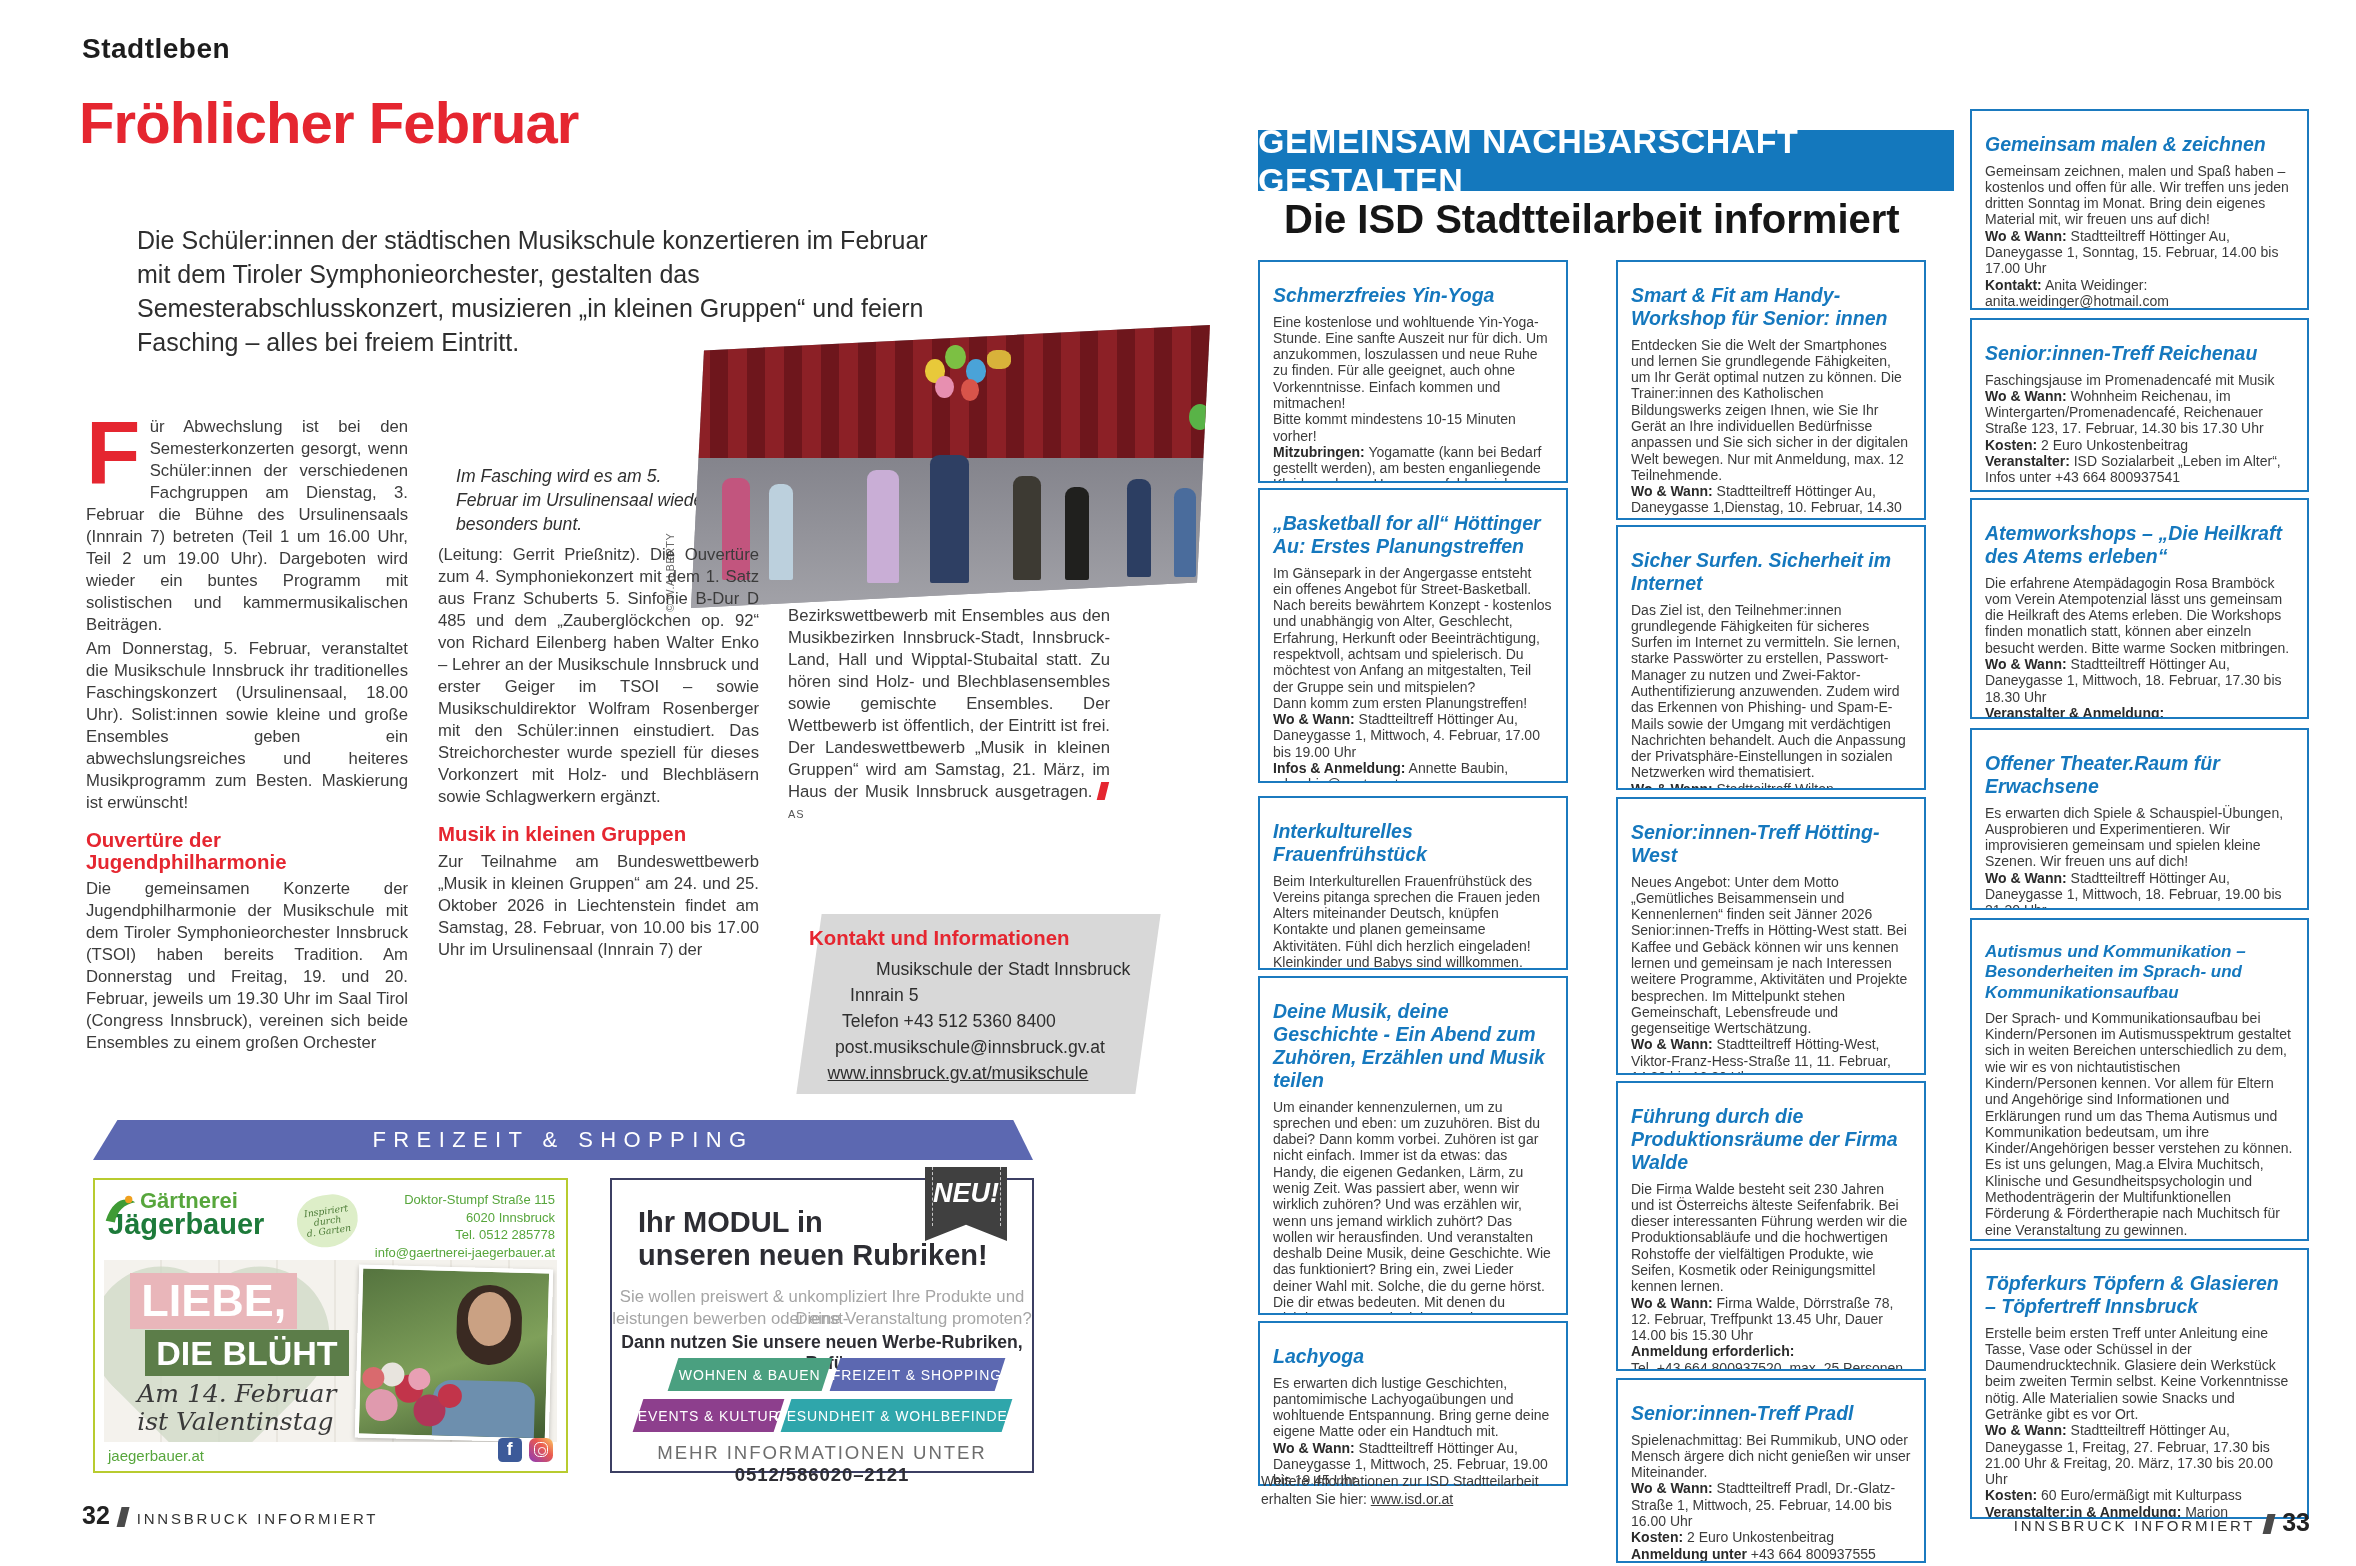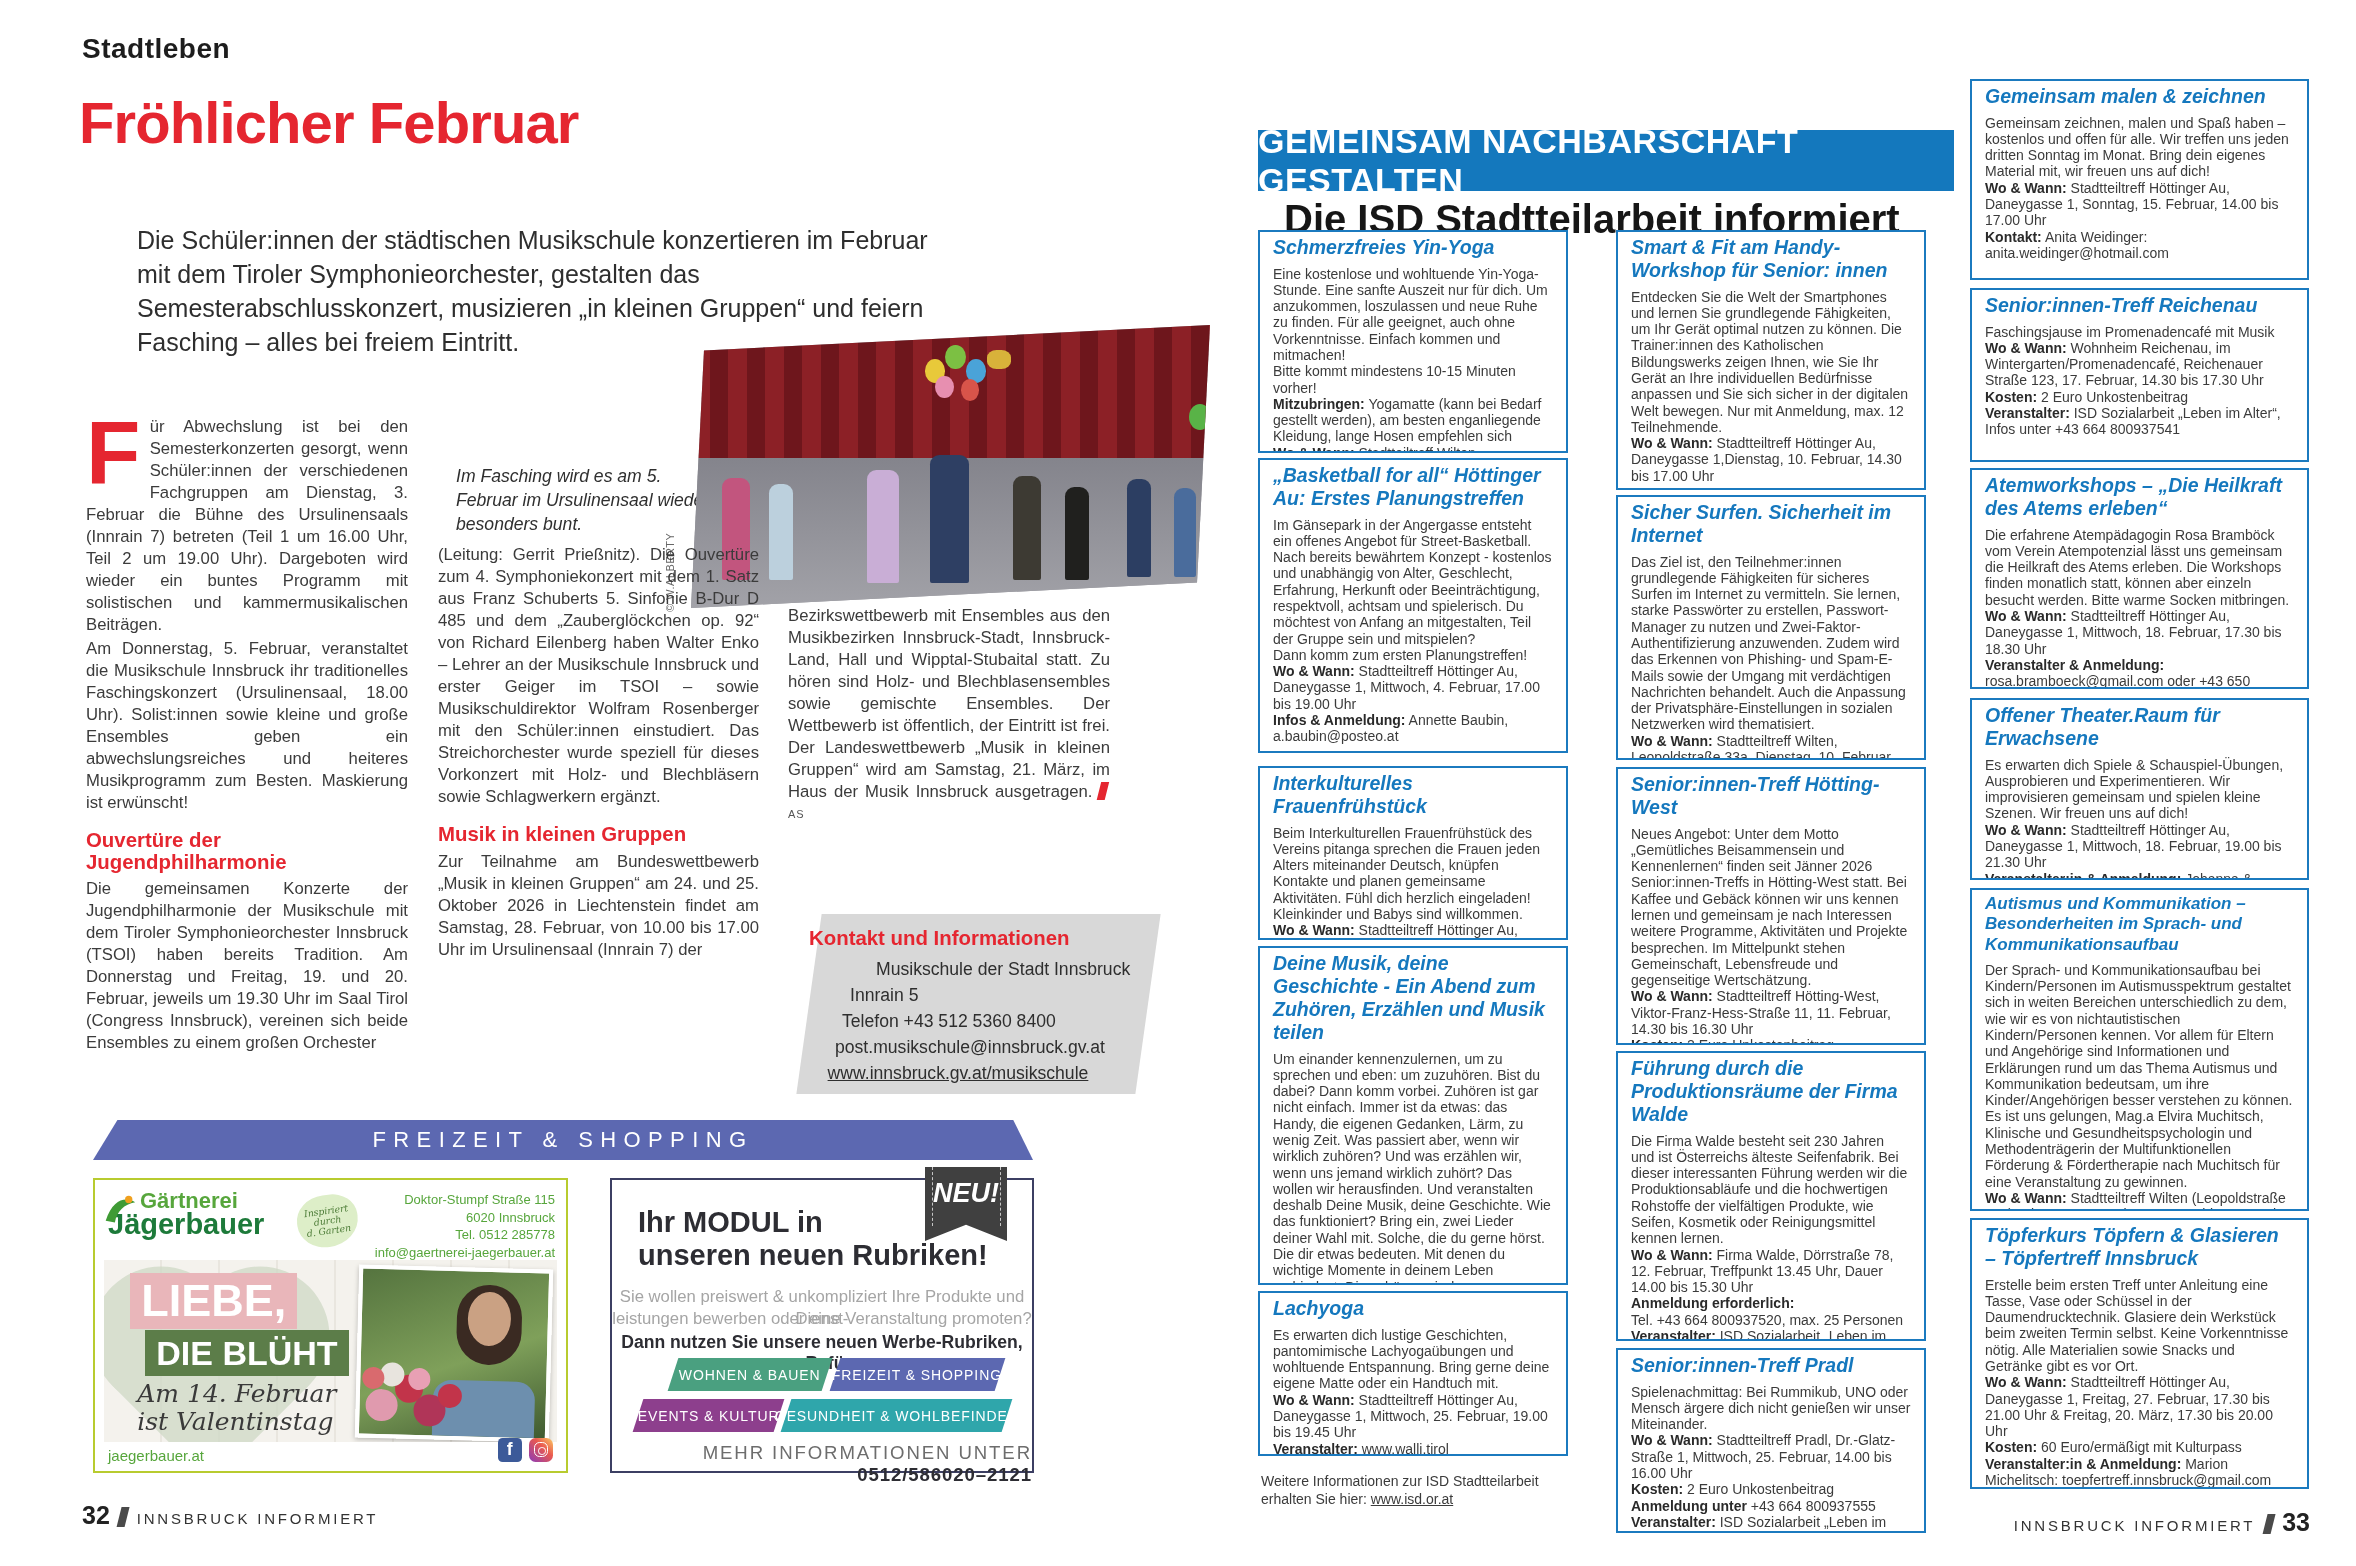--- a/index.html
+++ b/index.html
@@ -67,31 +67,31 @@
   .ribbon{position:absolute;left:313px;top:-13px;width:82px;height:74px;background:#404040;
           clip-path:polygon(0 0,100% 0,100% 100%,50% 78%,0 100%);display:flex;justify-content:center;}
   .ribbon::before{content:"";position:absolute;left:6.5px;top:0;bottom:15px;border-left:1.9px dashed rgba(255,255,255,.7);}
   .ribbon::after{content:"";position:absolute;right:6.5px;top:0;bottom:15px;border-left:1.9px dashed rgba(255,255,255,.7);}
   .ribbon span{color:#fff;font-size:27px;font-weight:bold;font-style:italic;margin-top:11px;}
   .mh{position:absolute;left:26px;font-size:29px;font-weight:800;color:#2d2d33;}
   .msub{position:absolute;width:100%;text-align:center;font-size:16.7px;line-height:22px;color:#a5a5a5;}
   .mcta{position:absolute;width:100%;text-align:center;font-size:17.6px;font-weight:bold;color:#2d2d33;}
   .btnp{position:absolute;height:33px;transform:skewX(-18deg);display:flex;align-items:center;justify-content:center;}
   .btnp span{transform:skewX(18deg);color:#fff;font-size:14px;letter-spacing:0.9px;white-space:nowrap;}
-  .minfo{position:absolute;width:100%;text-align:right;font-size:18.6px;letter-spacing:1.9px;color:#6d6d6d;}
+  .minfo{position:absolute;width:100%;text-align:center;font-size:18.6px;letter-spacing:1.9px;color:#6d6d6d;}
   .minfo b{color:#2d2d33;letter-spacing:0.9px;}
   
   .fslash{display:inline-block;width:8.3px;height:20.4px;background:#4a4a4a;transform:skewX(-14deg);margin:0 9.3px -3.7px 9.3px;}
   .pfoot{font-size:15px;letter-spacing:2.8px;color:#333;}
   .pno{font-size:25px;font-weight:bold;color:#222;letter-spacing:0;}
   
   .bluebar{left:1258px;top:130px;width:696px;height:61px;background:#1478bd;display:flex;align-items:center;justify-content:center;}
   .bluebar span{color:#fff;font-size:34px;font-weight:800;letter-spacing:0.5px;}
   .isdsub{left:1284px;top:197px;font-size:40px;font-weight:800;color:#161616;}
-  .ibox{position:absolute;background:#fff;border:2.8px solid #1b7abf;box-sizing:border-box;padding:4px 13px;overflow:hidden;}
+  .ibox{position:absolute;background:#fff;border:2.8px solid #1b7abf;box-sizing:border-box;padding:22px 13px;overflow:hidden;margin-top:30px;}
   .ibox h3{margin:0 0 6.5px;font-size:19.5px;line-height:23px;font-style:italic;font-weight:bold;color:#1578be;}
   .ibox h3.sm{font-size:17px;line-height:20.4px;}
   .ibox p{margin:0;font-size:14px;line-height:16.3px;color:#3b3b3b;}
   .inf{font-size:14px;line-height:16.3px;color:#3b3b3b;}
   .inf b{color:#2a2a2a;}
   .isdnote{left:1261px;top:1473px;width:320px;font-size:14px;line-height:17.6px;color:#3b3b3b;}
 </style>
 </head>
 <body>
 

